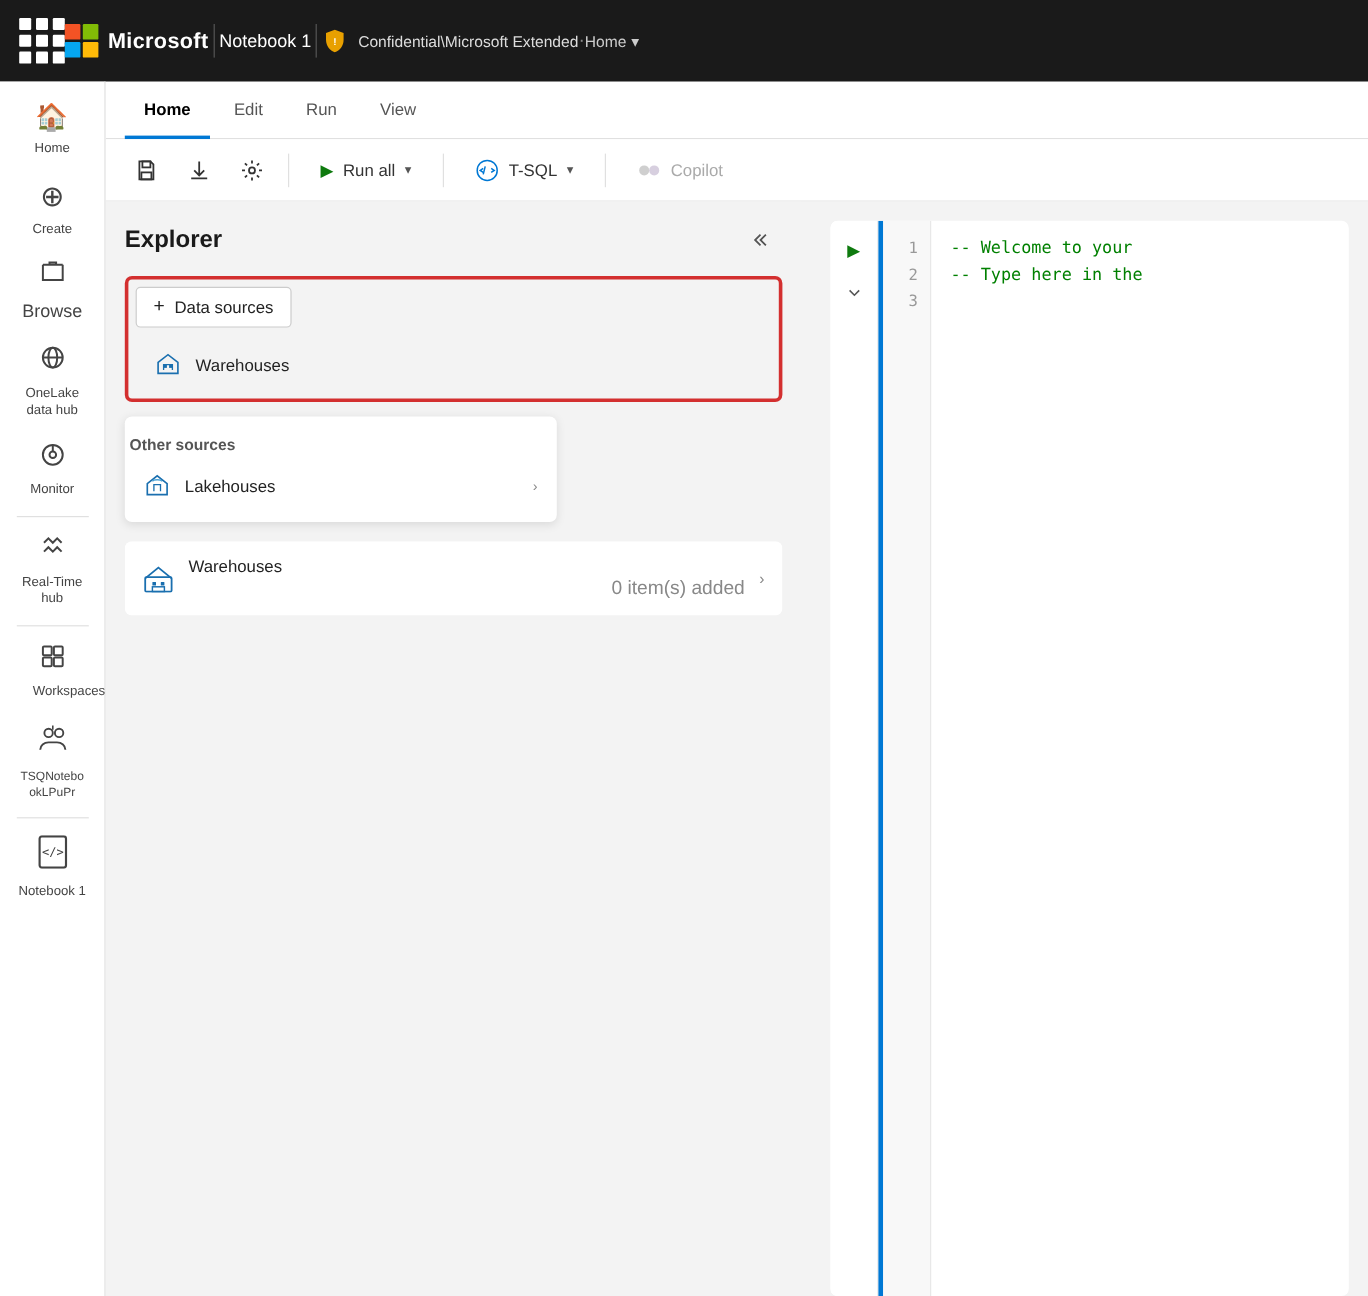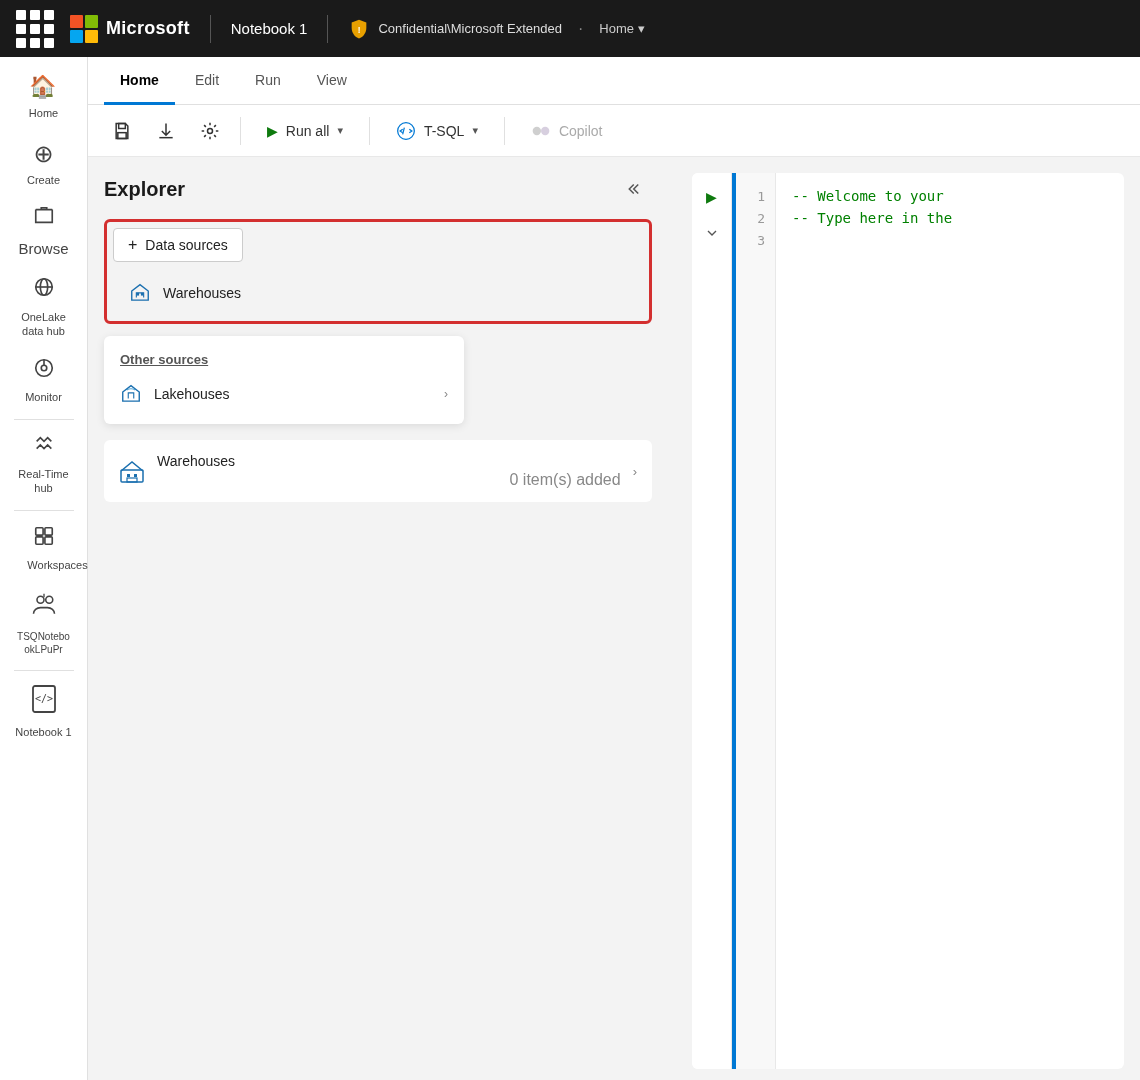--- a/index.html
+++ b/index.html
@@ -2,21 +2,21 @@
 <html><head>
   <meta charset="utf-8">
   <style>
     * { box-sizing: border-box; margin: 0; padding: 0; }
     body { font-family: 'Segoe UI', Arial, sans-serif; background: #f3f3f3; width: 1140px; height: 1080px; overflow: hidden; }
 
     
     .topbar {
       display: flex; align-items: center;
       background: #1a1a1a; color: white;
-      height: 57px; padding: 0 16px; gap: 16px;
+      height: 68px; padding: 0 16px; 
     }
     .topbar-grid { display: grid; grid-template-columns: repeat(3,10px); grid-template-rows: repeat(3,10px); gap: 4px; }
     .topbar-grid-dot { width: 10px; height: 10px; background: white; border-radius: 1px; }
     .topbar-logo { display: flex; align-items: center; gap: 8px; }
     .logo-squares { display: grid; grid-template-columns: 1fr 1fr; gap: 2px; width: 28px; height: 28px; }
     .logo-sq-red { background: #f35325; border-radius: 1px; }
     .logo-sq-green { background: #81bc06; border-radius: 1px; }
     .logo-sq-blue { background: #05a6f0; border-radius: 1px; }
     .logo-sq-yellow { background: #ffba08; border-radius: 1px; }
     .topbar-brand { font-size: 18px; font-weight: 600; color: white; letter-spacing: 0.3px; }
@@ -109,21 +109,21 @@
     .explorer-collapse-btn {
       width: 32px; height: 32px; border: none; background: none;
       cursor: pointer; border-radius: 4px; font-size: 16px; color: #555;
       display: flex; align-items: center; justify-content: center;
     }
     .dropdown-item {
       display: flex; align-items: center; gap: 12px;
       padding: 10px 16px; cursor: pointer; font-size: 14px; color: #222;
     }
     .dropdown-section-label {
-      padding: 8px 16px 4px; font-size: 13px; font-weight: 600; color: #555; text-decoration: underline;
+      padding: 8px 4px 4px; font-size: 13px; font-weight: 600; color: #555;
     }
     .dropdown-chevron { margin-left: auto; font-size: 12px; color: #888; }
 
     
     .red-highlight {
       border: 3px solid #d32f2f; border-radius: 6px;
       padding: 6px;
     }
 
     

